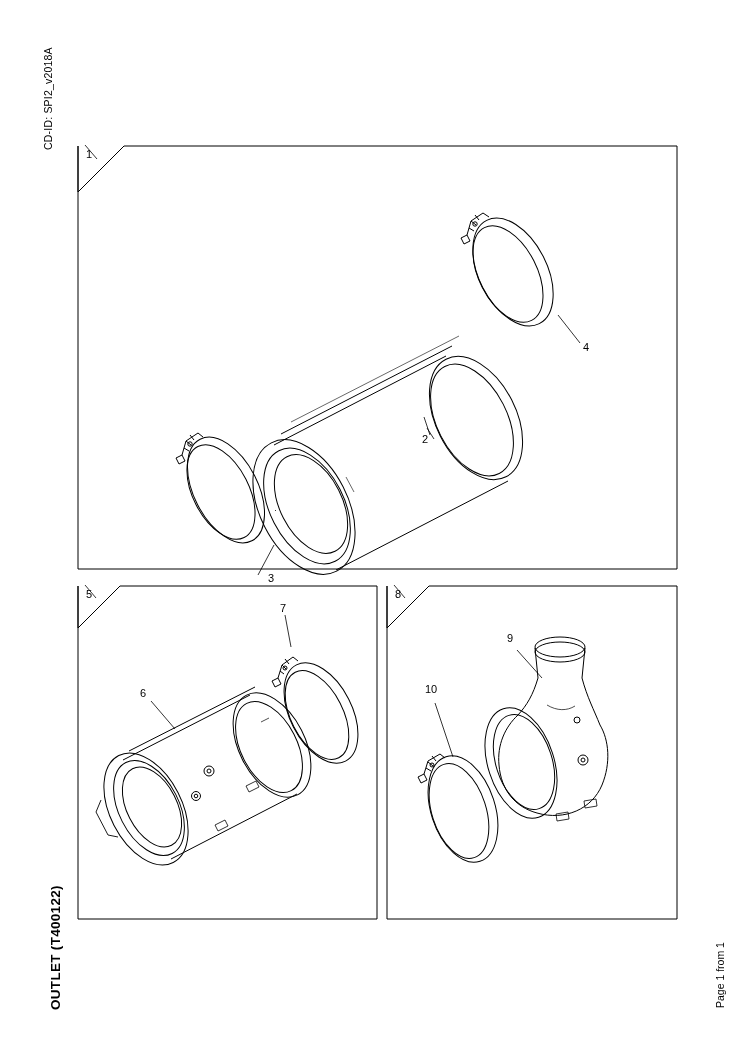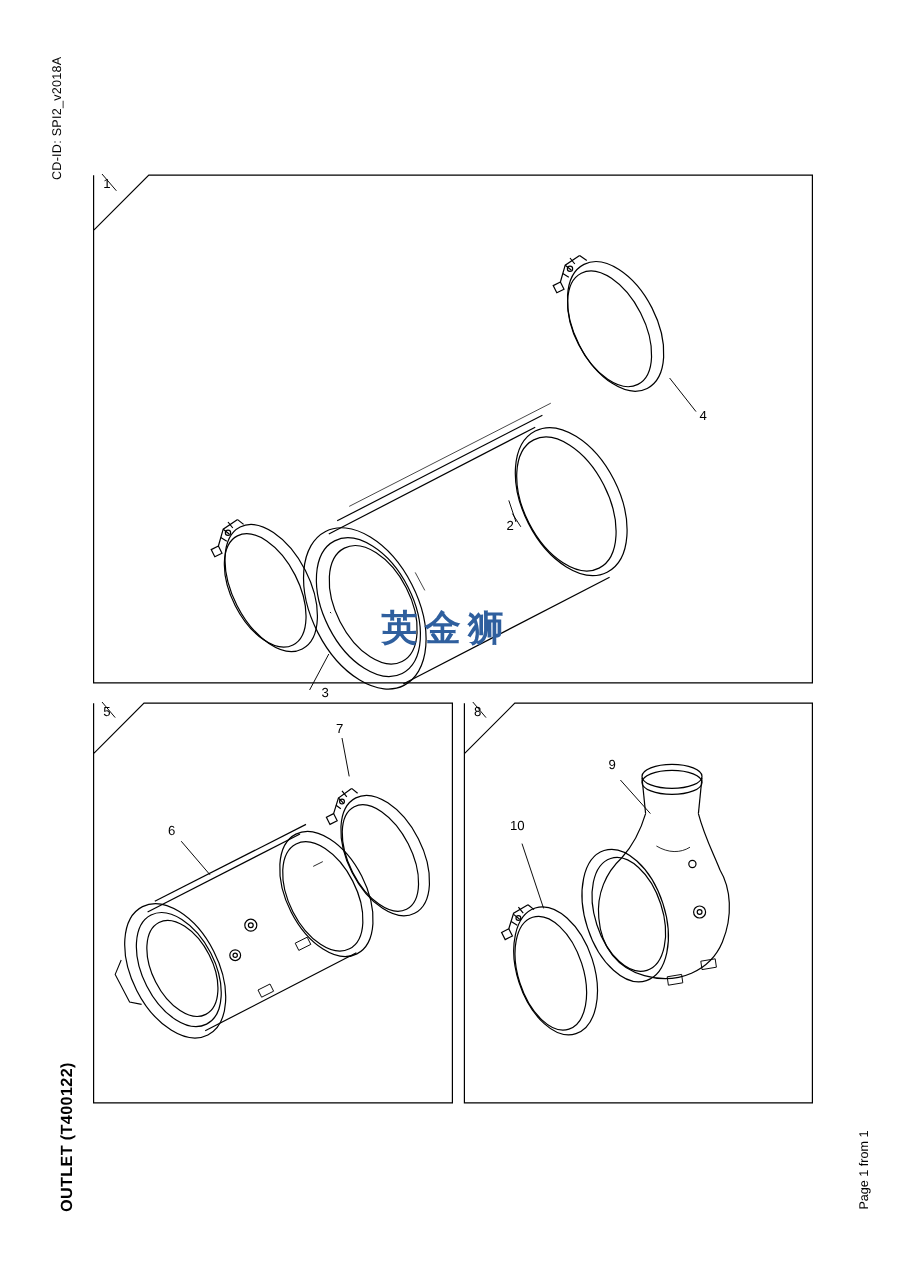--- a/index.html
+++ b/index.html
@@ -151,21 +151,20 @@
       <line x1="502" y1="198" x2="480" y2="170" stroke="#000" stroke-width="0.8"></line>
     </svg>
 
     <div class="callout" style="left:344px; top:288px;">2</div>
     <div class="callout" style="left:190px; top:427px;">3</div>
     <div class="callout" style="left:505px; top:196px;">4</div>
 
     <div class="panel-num" style="left:8px; top:3px;">1</div>
   </div>
 
-  <div class="watermark">英金狮</div>
 
   <div class="panel" id="panel-5" style="left:78px; top:585px; width:300px; height:335px;">
 
     <svg width="300" height="335" viewBox="0 0 300 335">
       <path d="M 0,1 L 0,334 L 299,334 L 299,1 L 42,1 L 0,43 Z" fill="none" stroke="#000" stroke-width="1"></path>
       <line x1="7" y1="0" x2="18" y2="13" stroke="#000" stroke-width="0.8"></line>
 
       <g fill="none" stroke="#000" stroke-width="1">
         <ellipse cx="194" cy="160" rx="33" ry="56" transform="rotate(-27 194 160)"></ellipse>
         <ellipse cx="191" cy="162" rx="28" ry="49" transform="rotate(-27 191 162)"></ellipse>

